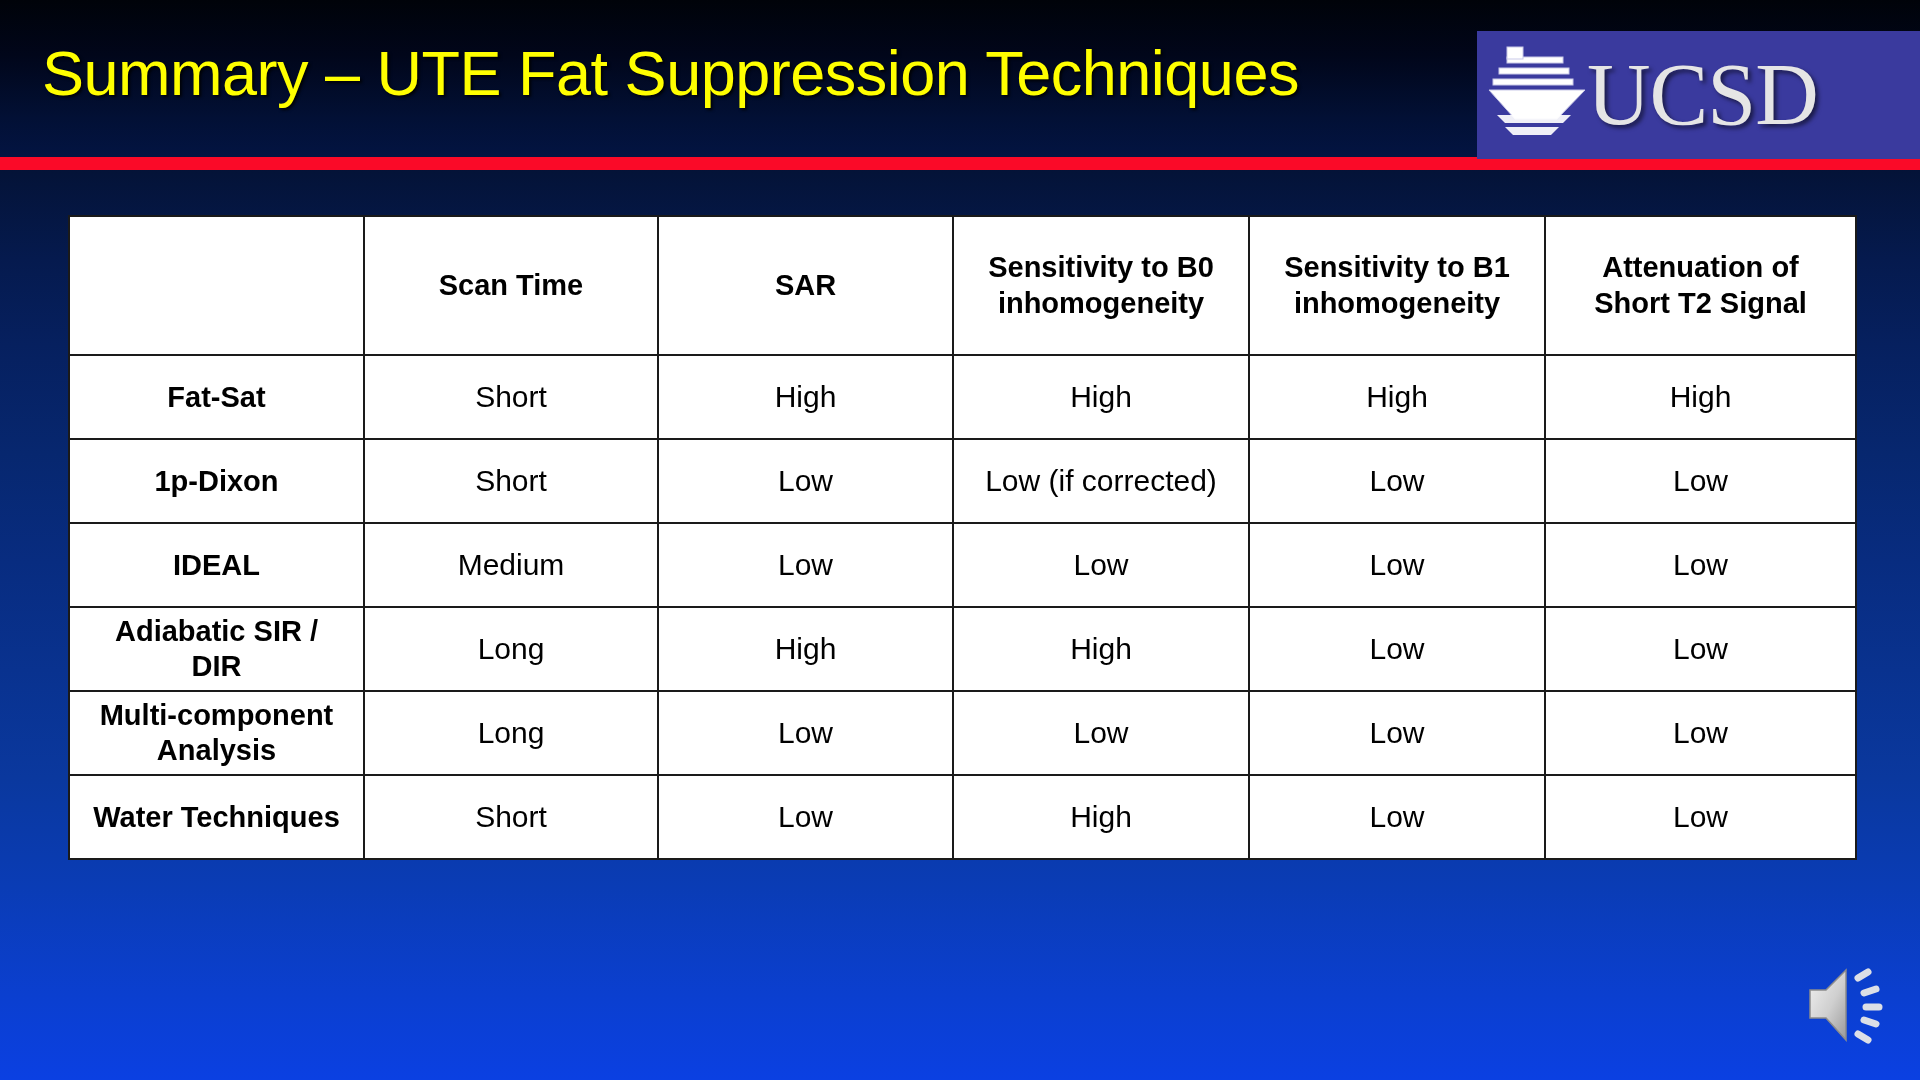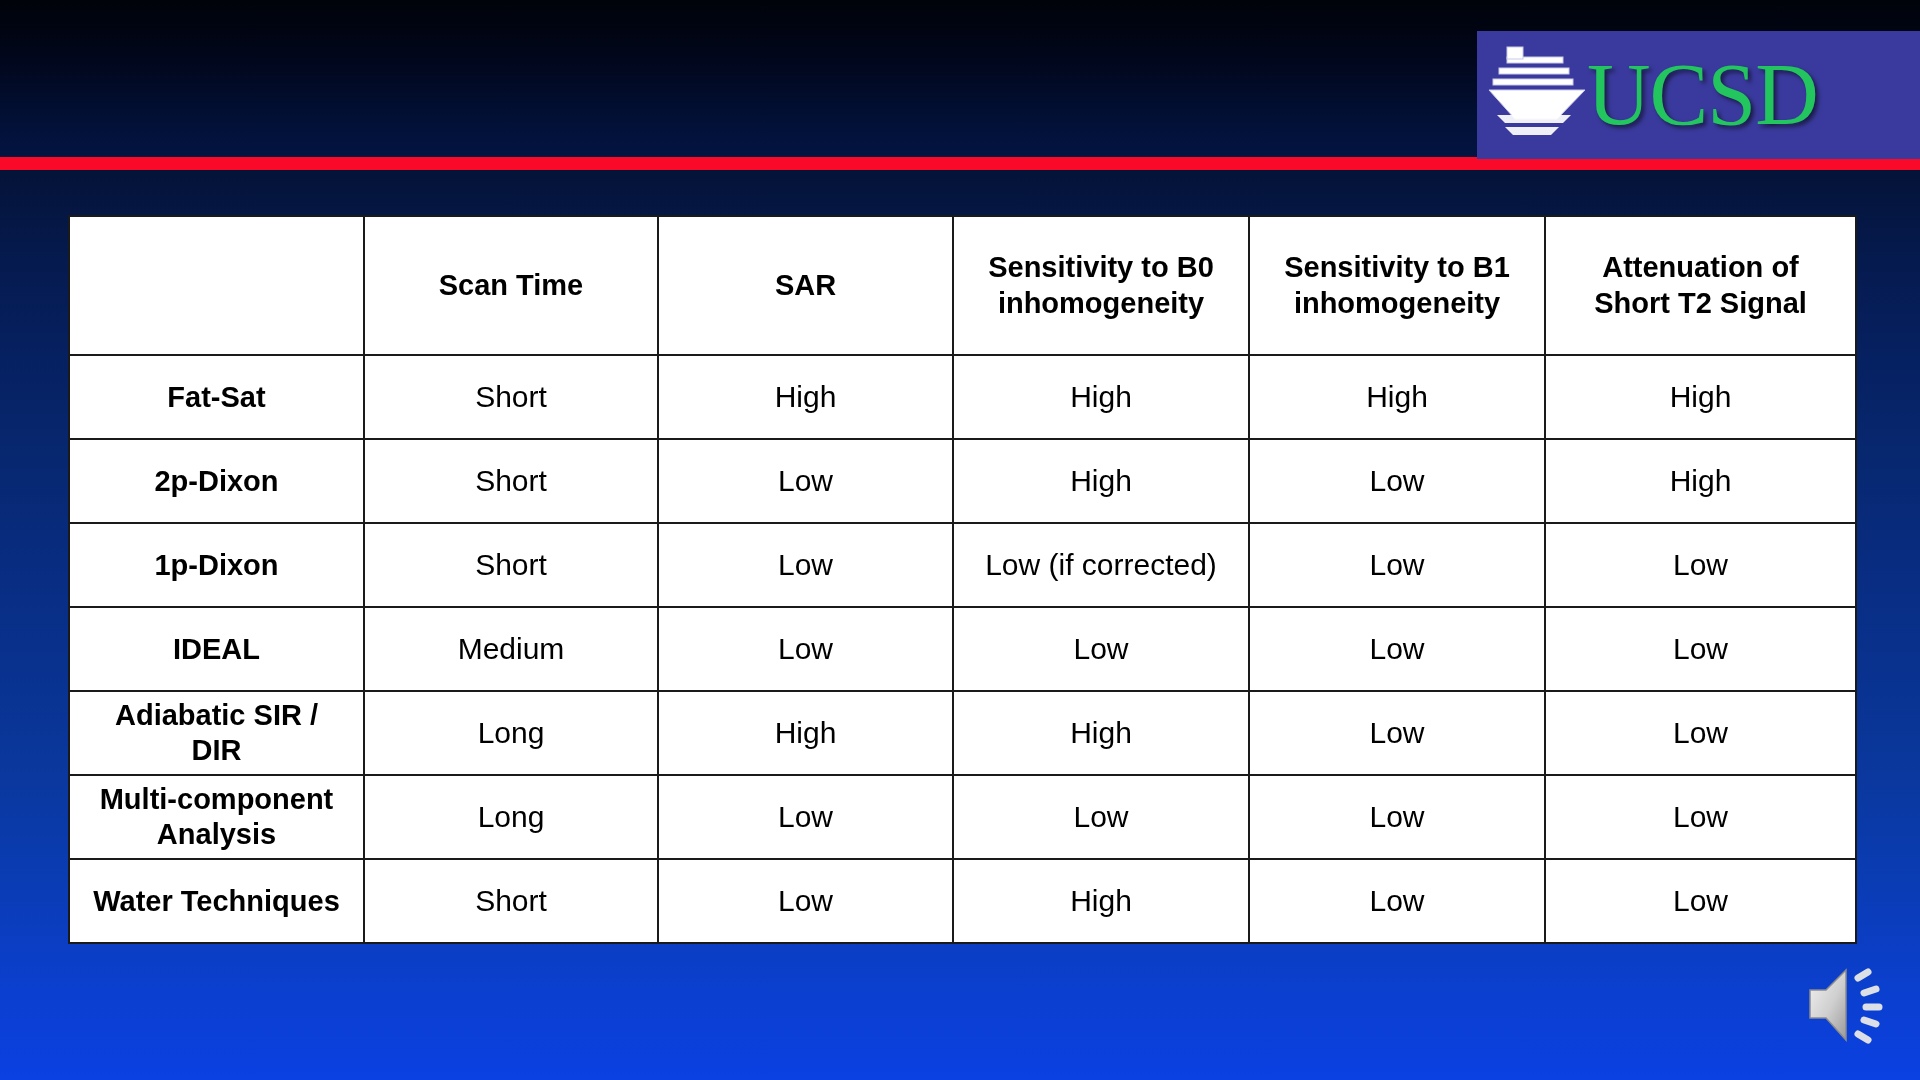--- a/index.html
+++ b/index.html
@@ -84,21 +84,21 @@
   .ucsd-mark {
     width: 108px;
     height: 100px;
     margin-left: 8px;
     flex: 0 0 auto;
   }
 
   .ucsd-word {
     font-family: "Liberation Serif", serif;
     font-size: 88px;
-    color: #22c55e;
+    color: #e5e5e5;
     letter-spacing: -1px;
     line-height: 1;
     margin-left: -6px;
     text-shadow: 3px 3px 4px rgba(0,0,0,0.55);
   }
 
   
   .tbl-wrap {
     position: absolute;
     left: 68px;
@@ -161,20 +161,21 @@
     height: 86px;
   }
 </style>
 </head>
 <body>
 
 <div class="slide">
 
   <div class="title-band"></div>
 
+  <div class="slide-title">Summary – UTE Fat Suppression Techniques</div>
 
   <div class="red-rule"></div>
 
   <div class="ucsd-logo">
     <svg class="ucsd-mark" viewBox="0 0 108 100">
       <g fill="#ffffff" stroke="#c9c9e8" stroke-width="1">
         <rect x="22" y="12" width="56" height="6"></rect>
         <rect x="14" y="23" width="70" height="6"></rect>
         <rect x="8" y="34" width="80" height="6"></rect>
         <rect x="22" y="2" width="16" height="12"></rect>
@@ -211,28 +212,20 @@
       <tbody>
           <tr>
             <td class="rowlabel">Fat-Sat</td>
             <td>Short</td>
             <td class="val-red">High</td>
             <td class="val-red">High</td>
             <td class="val-red">High</td>
             <td class="val-red">High</td>
           </tr>
           <tr>
-            <td class="rowlabel">2p-Dixon</td>
-            <td>Short</td>
-            <td>Low</td>
-            <td class="val-red">High</td>
-            <td>Low</td>
-            <td class="val-red">High</td>
-          </tr>
-          <tr>
             <td class="rowlabel">1p-Dixon</td>
             <td>Short</td>
             <td>Low</td>
             <td>Low (if corrected)</td>
             <td>Low</td>
             <td>Low</td>
           </tr>
           <tr>
             <td class="rowlabel">IDEAL</td>
             <td>Medium</td>

